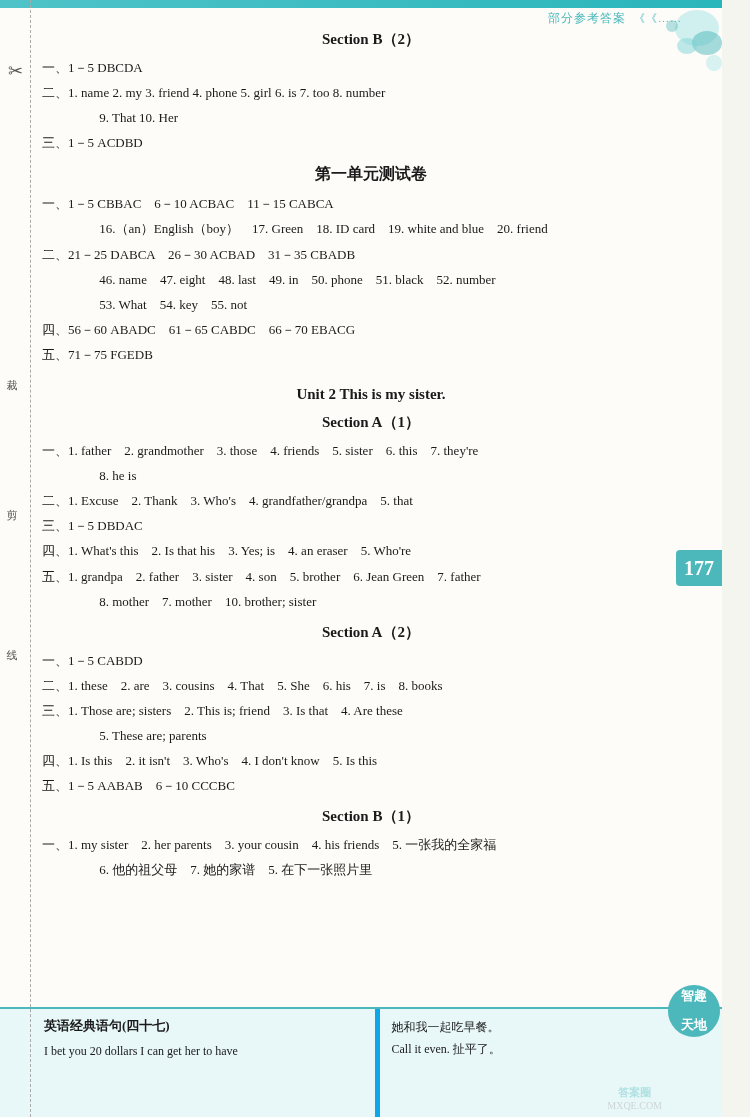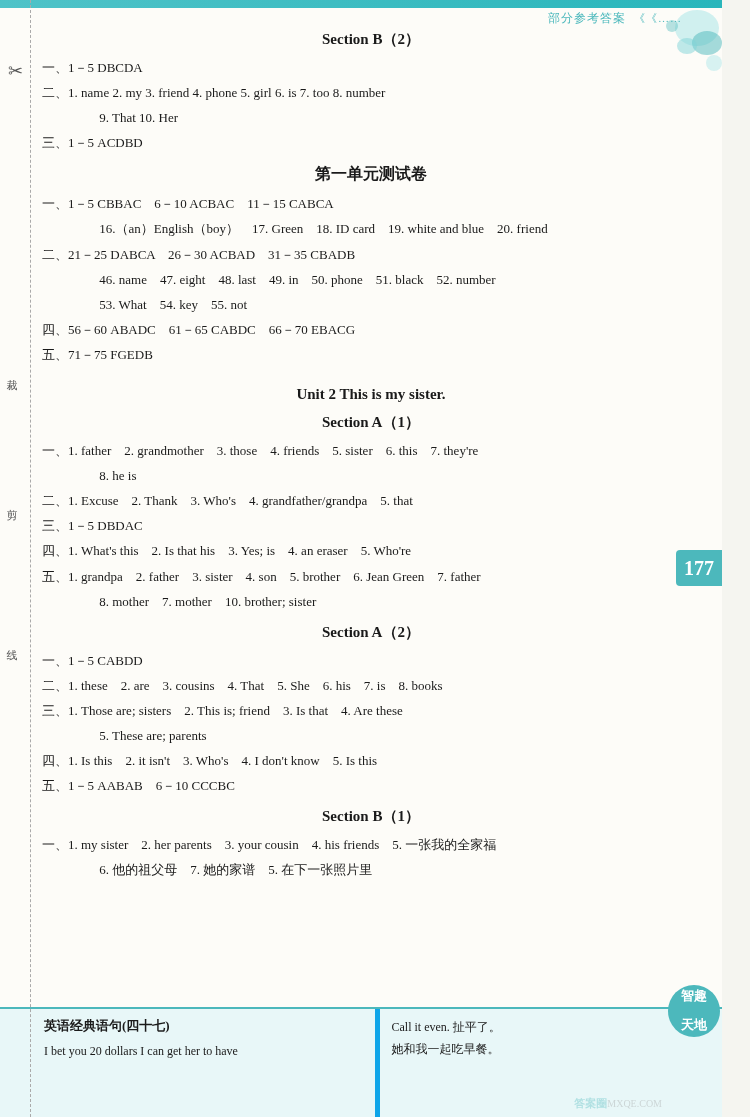--- a/index.html
+++ b/index.html
@@ -179,21 +179,21 @@
       gap: 12px;
     }
     .watermark-area {
       position: absolute;
       bottom: 6px;
       right: 60px;
       opacity: 0.35;
       font-size: 13px;
       color: #888;
       display: flex;
-      flex-direction: row;
+      flex-direction: column;
       align-items: center;
     }
   </style>
 </head>
 <body>
 
 <div class="page">
 
   <div class="top-bar"></div>
 
@@ -272,22 +272,22 @@
     <span>智趣</span>
     <span>天地</span>
   </div>
 
   <div class="bottom-footer">
     <div class="footer-left">
       <div class="footer-left-title">英语经典语句(四十七)</div>
       <div class="footer-left-text">I bet you 20 dollars I can get her to have</div>
     </div>
     <div class="footer-right">
+      <div>她和我一起吃早餐。</div>
       <div>Call it even. 扯平了。</div>
-      <div>她和我一起吃早餐。</div>
     </div>
   </div>
 
   <div class="watermark-area">
     <div style="font-size:11px;color:#4cb8bc;font-weight:bold;">答案圈</div>
     <div style="font-size:10px;color:#999;">MXQE.COM</div>
   </div>
 
 </div>
 

